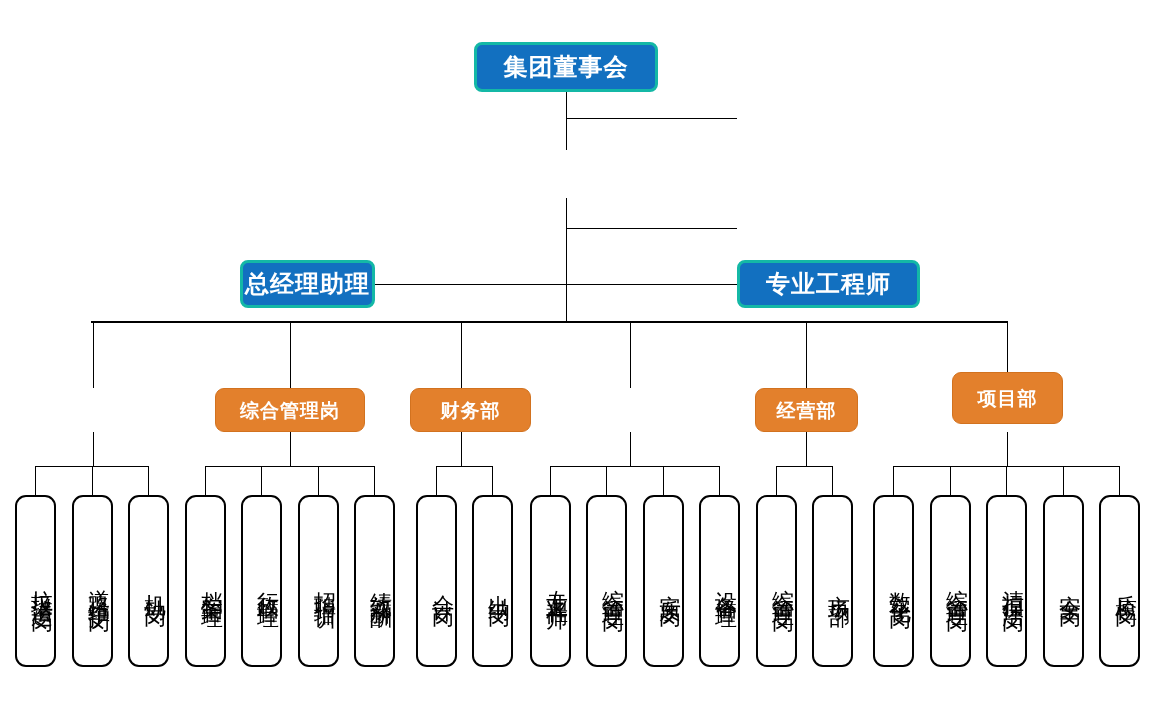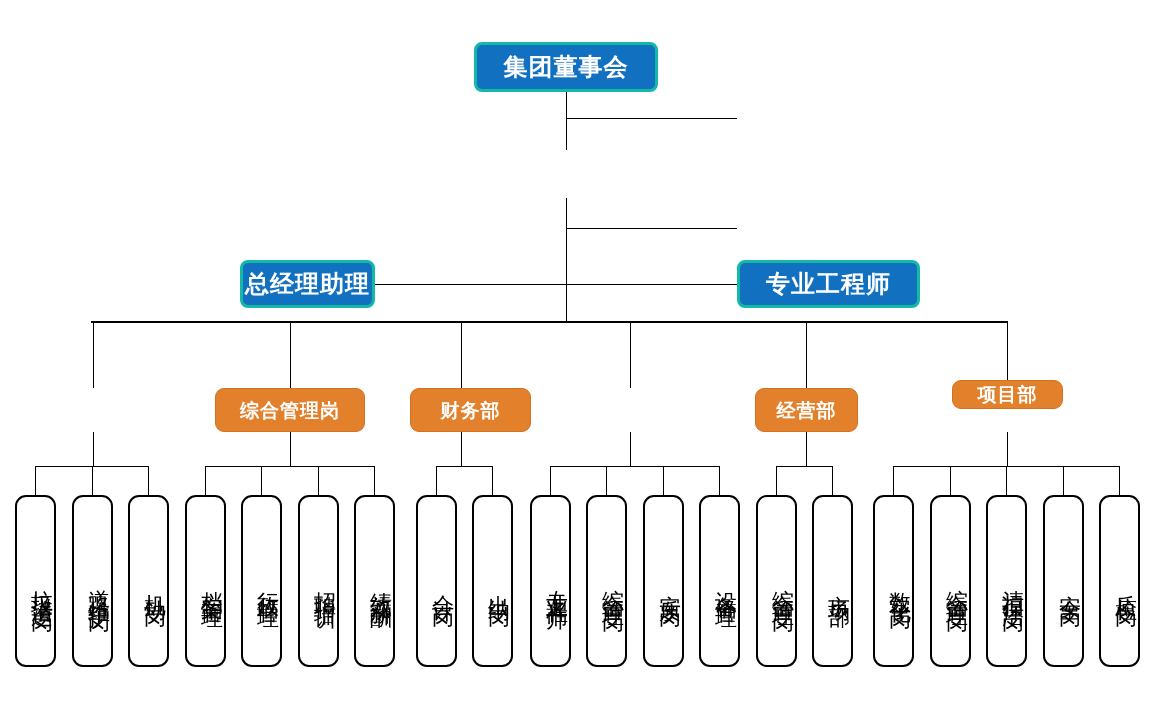--- a/index.html
+++ b/index.html
@@ -101,21 +101,21 @@
   <div class="line v" style="left:93px; top:321px; height:67px;"></div>
   <div class="line v" style="left:290px; top:321px; height:67px;"></div>
   <div class="line v" style="left:461px; top:321px; height:67px;"></div>
   <div class="line v" style="left:630px; top:321px; height:67px;"></div>
   <div class="line v" style="left:806px; top:321px; height:67px;"></div>
   <div class="line v" style="left:1007px; top:321px; height:67px;"></div>
 
   <div class="node dept" style="left:215px; top:388px; width:150px; height:44px;">综合管理岗</div>
   <div class="node dept" style="left:410px; top:388px; width:121px; height:44px;">财务部</div>
   <div class="node dept" style="left:755px; top:388px; width:103px; height:44px;">经营部</div>
-  <div class="node dept" style="left:952px; top:380px; width:111px; height:29px;">项目部</div>
+  <div class="node dept" style="left:952px; top:372px; width:111px; height:52px;">项目部</div>
 
   <div class="line v" style="left:93px; top:432px; height:34px;"></div>
   <div class="line v" style="left:290px; top:432px; height:34px;"></div>
   <div class="line v" style="left:461px; top:432px; height:34px;"></div>
   <div class="line v" style="left:630px; top:432px; height:34px;"></div>
   <div class="line v" style="left:806px; top:432px; height:34px;"></div>
   <div class="line v" style="left:1007px; top:432px; height:34px;"></div>
 
   <div class="line h" style="left:35px; top:466px; width:114px;"></div>
   <div class="line h" style="left:205px; top:466px; width:170px;"></div>

